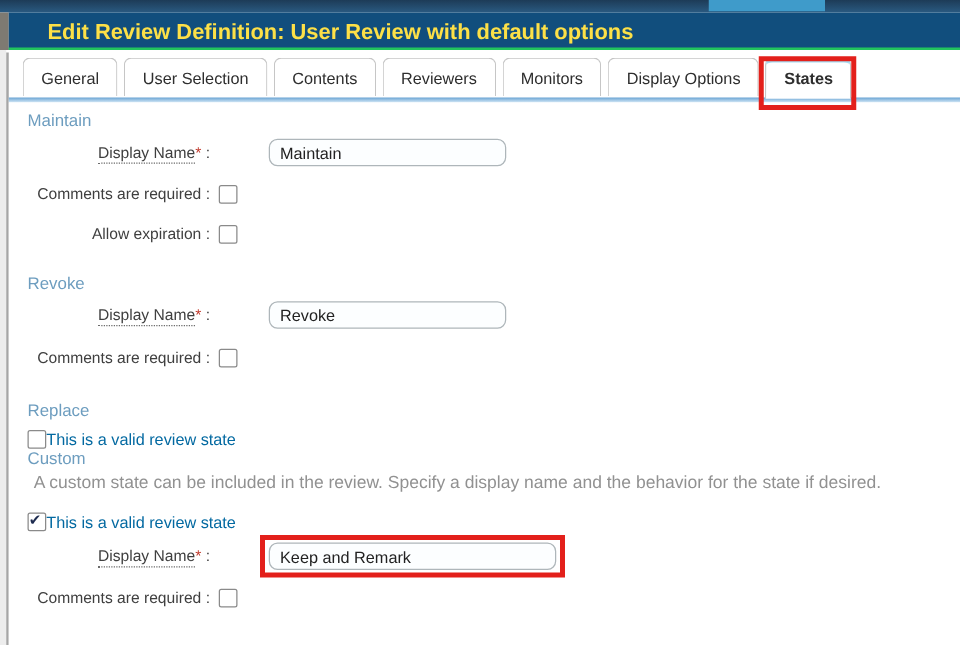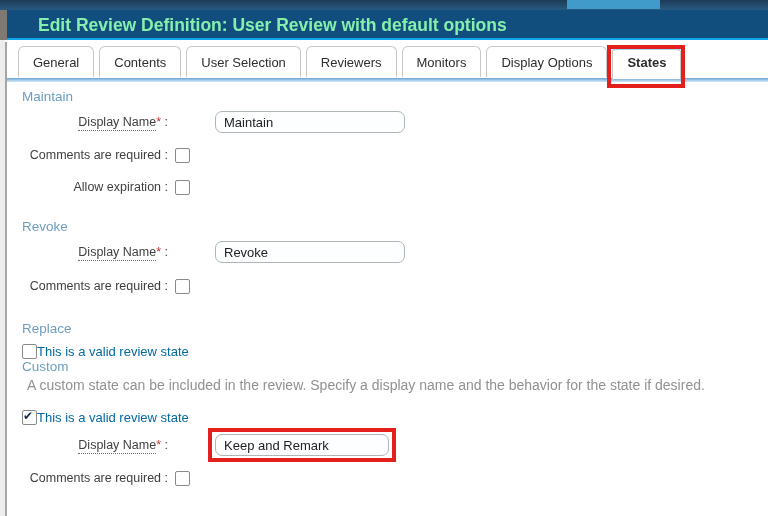--- a/index.html
+++ b/index.html
@@ -11,22 +11,22 @@
   
   .top-strip{position:absolute;left:0;top:0;width:768px;height:10px;
     background:linear-gradient(180deg,#1d3b57 0%,#2a5a81 100%);}
   .top-strip-tab{position:absolute;left:567px;top:0;width:93px;height:9px;background:#3f9bca;}
   
   .left-edge-light{position:absolute;left:0;top:40px;bottom:0;width:5px;background:#ededed;}
   .left-edge-line{position:absolute;left:5px;top:42px;bottom:0;width:2px;background:#a6a6a6;}
   .left-edge-header{position:absolute;left:0;top:10px;width:7px;height:30px;background:#7e7a72;}
   
   .header{position:absolute;left:7px;top:10px;right:0;height:30px;
-    background:#114e7d;border-bottom:2px solid #0ea5e9;
-    color:#86efac;font-size:17.5px;font-weight:bold;line-height:30px;
+    background:#114e7d;border-bottom:2px solid #22c55e;
+    color:#fde047;font-size:17.5px;font-weight:bold;line-height:30px;
     padding-left:31px;box-sizing:border-box;white-space:nowrap;}
   
   .tabs-row{position:absolute;left:7px;top:46px;right:0;height:32px;
     display:flex;align-items:flex-start;padding-left:11px;gap:5px;}
   .tab{height:31px;line-height:31px;background:#ffffff;
     border:1px solid #c6c6c6;border-bottom:none;border-radius:6px 6px 0 0;
     padding:0 14px;font-size:13px;color:#2e2e2e;box-sizing:border-box;
     white-space:nowrap;cursor:pointer;}
   .tab.active{font-weight:bold;height:33px;line-height:26px;
     border-top:4px solid #a5daf0;position:relative;z-index:3;}
@@ -41,21 +41,21 @@
   .frow{display:flex;align-items:center;height:24px;gap:40px;}
   .flabel{width:146px;text-align:right;font-size:12.5px;color:#3f3f3f;
     margin-right:7px;white-space:nowrap;flex:none;}
   .dn-underline{border-bottom:1px dotted #6b6b6b;padding-bottom:1px;}
   .req{color:#c0392b;}
   .cbrow{display:flex;align-items:center;height:16px;}
   .text-input{height:22px;border:1px solid #aeb6ba;border-radius:7px;
     background:#fcfeff;font-size:13px;color:#222;padding:0 8px;
     font-family:"Liberation Sans","DejaVu Sans",sans-serif;box-sizing:border-box;}
   .w-std{width:190px;}
-  .w-custom{width:174px;}
+  .w-custom{width:230px;}
   .checkbox{width:13px;height:13px;border:1px solid #8a8a8a;border-radius:2px;
     background:#ffffff;position:relative;flex:none;cursor:pointer;}
   .checkbox[data-checked="true"]::after{
     content:"\2714";position:absolute;left:0px;top:-2px;font-size:12px;color:#1d2b4f;}
   .valid-label{font-size:13px;color:#0369a1;}
   .desc{font-size:14px;color:#919191;height:15px;line-height:15px;margin-left:5px;white-space:nowrap;}
   .input-annotation-wrap{position:relative;display:inline-block;}
   .input-annotation{position:absolute;left:-7px;right:-7px;top:-6px;bottom:-6px;
     border:4px solid #e3201b;pointer-events:none;z-index:4;}
 </style>
@@ -66,22 +66,22 @@
 <div class="top-strip-tab"></div>
 
 <div class="left-edge-header"></div>
 <div class="left-edge-light"></div>
 <div class="left-edge-line"></div>
 
 <div class="header">Edit Review Definition: User Review with default options</div>
 
 <div class="tabs-row">
   <div class="tab">General</div>
+  <div class="tab">User Selection</div>
   <div class="tab">Contents</div>
-  <div class="tab">User Selection</div>
   <div class="tab">Reviewers</div>
   <div class="tab">Monitors</div>
   <div class="tab">Display Options</div>
   <div class="tab active">
     <span>States</span>
     <div class="tab-annotation"></div>
   </div>
 </div>
 <div class="tabs-underline"></div>
 

